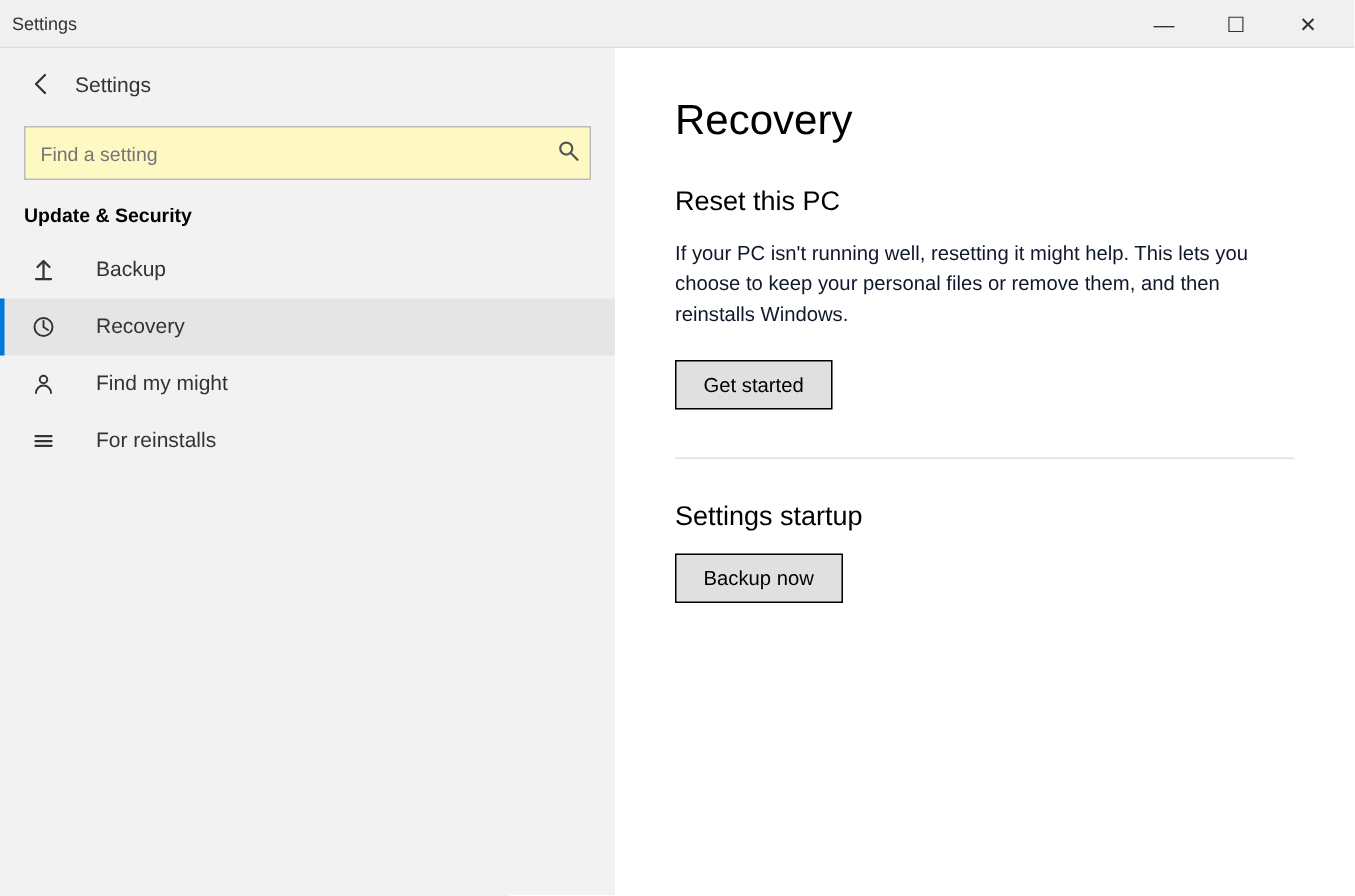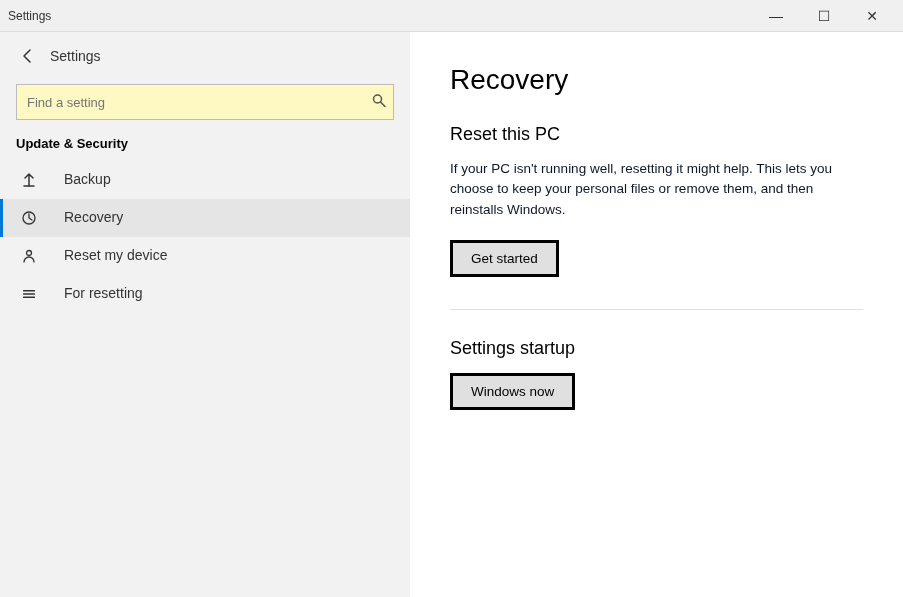--- a/index.html
+++ b/index.html
@@ -182,21 +182,21 @@
     .section-desc {
       font-size: 13.5px;
       color: #0f172a;
       line-height: 1.5;
       margin-bottom: 20px;
       max-width: 420px;
     }
 
     .action-btn {
       background: #e0e0e0;
-      border: 3px solid #000000;
+      border: 1px solid #000000;
       padding: 8px 18px;
       font-size: 13.5px;
       cursor: pointer;
       color: #000;
       margin-bottom: 32px;
     }
 
     .divider {
       border: none;
       border-top: 1px solid #e0e0e0;
@@ -270,46 +270,46 @@
     </div>
 
 
     <div class="sidebar-item">
       <span class="sidebar-icon">
         <svg width="16" height="16" viewBox="0 0 16 16" fill="none" xmlns="http://www.w3.org/2000/svg">
           <circle cx="8" cy="5" r="2.5" stroke="#333" stroke-width="1.3"></circle>
           <path d="M3 14c0-2.76 2.24-5 5-5s5 2.24 5 5" stroke="#333" stroke-width="1.3" fill="none" stroke-linecap="round"></path>
         </svg>
       </span>
-      <span>Reset my device</span>
+      <span>Find my might</span>
     </div>
 
     <div class="sidebar-item">
       <span class="sidebar-icon">
         <svg width="16" height="16" viewBox="0 0 16 16" fill="none" xmlns="http://www.w3.org/2000/svg">
           <rect x="2" y="4" width="12" height="1.5" rx="0.5" fill="#333"></rect>
           <rect x="2" y="7.3" width="12" height="1.5" rx="0.5" fill="#333"></rect>
           <rect x="2" y="10.5" width="12" height="1.5" rx="0.5" fill="#333"></rect>
         </svg>
       </span>
-      <span>For resetting</span>
+      <span>For reinstalls</span>
     </div>
 
   </div>
 
   <div class="content">
 
     <h1 class="content-title">Recovery</h1>
 
     
     <h2 class="section-title">Reset this PC</h2>
     <p class="section-desc">If your PC isn't running well, resetting it might help. This lets you choose to keep your personal files or remove them, and then reinstalls Windows.</p>
     <button class="action-btn">Get started</button>
 
     <hr class="divider">
 
     
     <h2 class="section-title">Settings startup</h2>
-    <button class="action-btn">Windows now</button>
+    <button class="action-btn">Backup now</button>
 
   </div>
 
 </div>
 
 </body></html>

